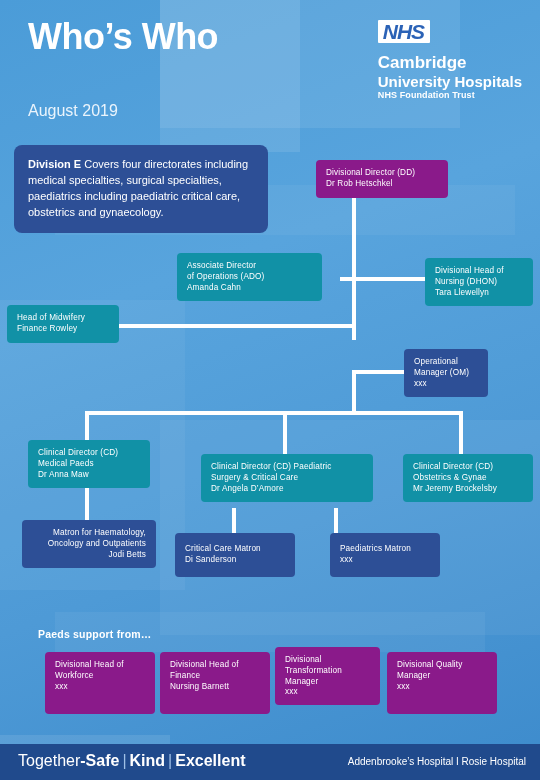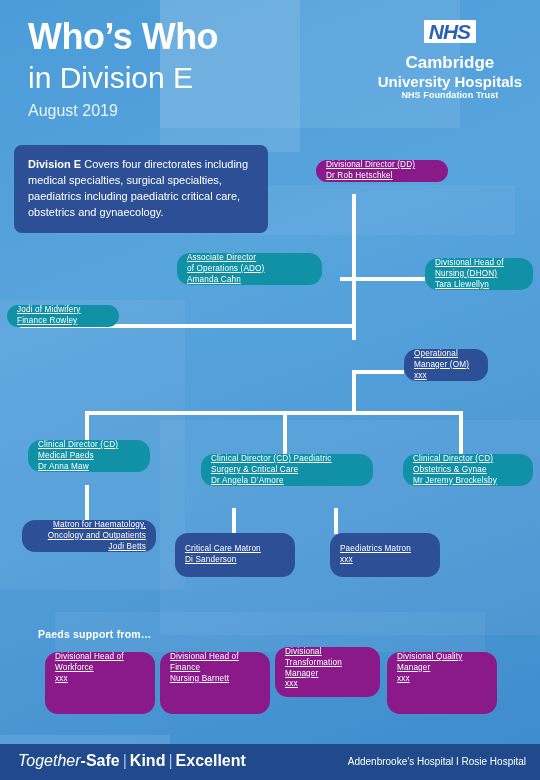--- a/index.html
+++ b/index.html
@@ -35,39 +35,39 @@
   .title-2 {
     position:absolute; left:28px; top:62px;
     font-size:30px; font-weight:normal; color:#ffffff; line-height:1.05;
   }
   .title-date {
     position:absolute; left:28px; top:102px;
     font-size:16px; font-weight:normal; color:#eaf4fc;
   }
 
   
-  .nhs-block { position:absolute; right:18px; top:20px; text-align:center; }
+  .nhs-block { position:absolute; right:18px; top:20px; text-align:left; }
   .nhs-badge {
     display:inline-block; background:#ffffff; color:#2b62b6;
     font-size:21px; font-weight:bold; font-style:italic;
     letter-spacing:-1px; padding:1px 6px 1px 5px; line-height:1.0;
     border-radius:1px;
   }
   .nhs-l1 { font-size:17px; font-weight:bold; color:#ffffff; line-height:1.15; margin-top:10px; }
   .nhs-l2 { font-size:15px; font-weight:bold; color:#ffffff; line-height:1.15; }
   .nhs-l3 { font-size:9px;  font-weight:bold; color:#ffffff; line-height:1.3; letter-spacing:0.1px; }
 
   
   .line { position:absolute; background:#ffffff; }
 
   
   .box {
-    position:absolute; border-radius:13px; color:#ffffff;
-    padding:0 10px; line-height:1.32;
-    font-size:8.2px; letter-spacing:0.15px;text-decoration:underline;
+    position:absolute; border-radius:4px; color:#ffffff;
+    padding:8px 10px; line-height:1.32;
+    font-size:8.2px; letter-spacing:0.15px;
   }
   .box .ln { display:block; white-space:nowrap; }
   .teal   { background:#1191a6; }
   .navy   { background:#2d4f96; }
   .purple { background:#8a1a8a; }
 
   .info-box {
     position:absolute; left:14px; top:145px; width:254px;
     border-radius:8px; background:#2d4f96; color:#ffffff;
     padding:12px 14px; font-size:11px; line-height:1.45;
@@ -81,21 +81,21 @@
 
   
   .footer {
     position:absolute; left:0; bottom:0; width:540px; height:36px;
     background:#204a8c;
   }
   .footer-logo {
     position:absolute; left:18px; top:8px; color:#ffffff;
     font-size:16px; line-height:1.1; white-space:nowrap;
   }
-  .fl-together { font-style:italic; font-weight:normal;margin-top:8px; }
+  .fl-together { font-weight:normal;margin-top:8px; }
   .fl-sep { color:#9fc0e6; font-weight:normal; padding:0 3px; }
   .fl-bold { font-weight:bold; }
   .footer-right {
     position:absolute; right:14px; top:12px; color:#ffffff;
     font-size:10px; white-space:nowrap;
   }
 </style>
 </head>
 <body>
 
@@ -104,21 +104,20 @@
   <div class="bgpanel bg-a"></div>
   <div class="bgpanel bg-b"></div>
   <div class="bgpanel bg-c"></div>
   <div class="bgpanel bg-d"></div>
   <div class="bgpanel bg-e"></div>
   <div class="bgpanel bg-f"></div>
   <div class="bgpanel bg-g"></div>
 
   <div class="header">
     <div class="title-1">Who’s Who</div>
-    <div class="title-2">in Division E</div>
     <div class="title-date">August 2019</div>
 
     <div class="nhs-block">
       <span class="nhs-badge">NHS</span>
       <div class="nhs-l1">Cambridge</div>
       <div class="nhs-l2">University Hospitals</div>
       <div class="nhs-l3">NHS Foundation Trust</div>
     </div>
   </div>
 
@@ -159,21 +158,21 @@
     <span class="ln">Amanda Cahn</span>
   </div>
 
   <div class="box teal" style="left:425px; top:258px; width:108px;">
     <span class="ln">Divisional Head of</span>
     <span class="ln">Nursing (DHON)</span>
     <span class="ln">Tara Llewellyn</span>
   </div>
 
   <div class="box teal" style="left:7px; top:305px; width:112px;">
-    <span class="ln">Jodi of Midwifery</span>
+    <span class="ln">Head of Midwifery</span>
     <span class="ln">Finance Rowley</span>
   </div>
 
   <div class="box navy" style="left:404px; top:349px; width:84px;">
     <span class="ln">Operational</span>
     <span class="ln">Manager (OM)</span>
     <span class="ln">xxx</span>
   </div>
 
   <div class="box teal" style="left:28px; top:440px; width:122px;">
@@ -217,21 +216,21 @@
     <span class="ln">Workforce</span>
     <span class="ln">xxx</span>
   </div>
 
   <div class="box purple" style="left:160px; top:652px; width:110px; height:62px;">
     <span class="ln">Divisional Head of</span>
     <span class="ln">Finance</span>
     <span class="ln">Nursing Barnett</span>
   </div>
 
-  <div class="box purple" style="left:275px; top:647px; width:105px; height:50px;">
+  <div class="box purple" style="left:275px; top:647px; width:105px; height:58px;">
     <span class="ln">Divisional</span>
     <span class="ln">Transformation</span>
     <span class="ln">Manager</span>
     <span class="ln">xxx</span>
   </div>
 
   <div class="box purple" style="left:387px; top:652px; width:110px; height:62px;">
     <span class="ln">Divisional Quality</span>
     <span class="ln">Manager</span>
     <span class="ln">xxx</span>

